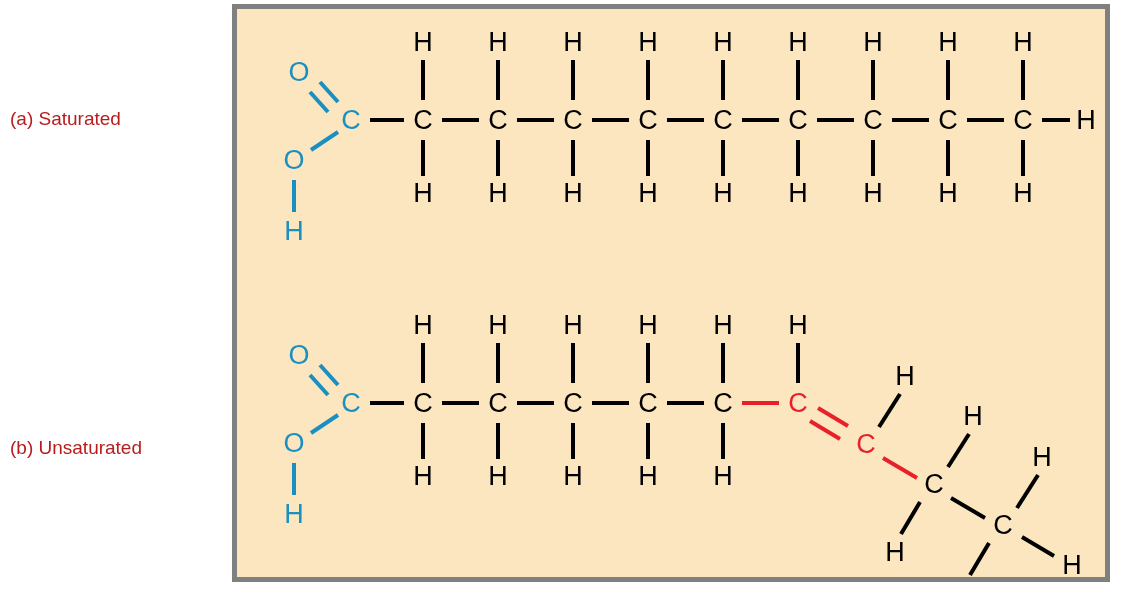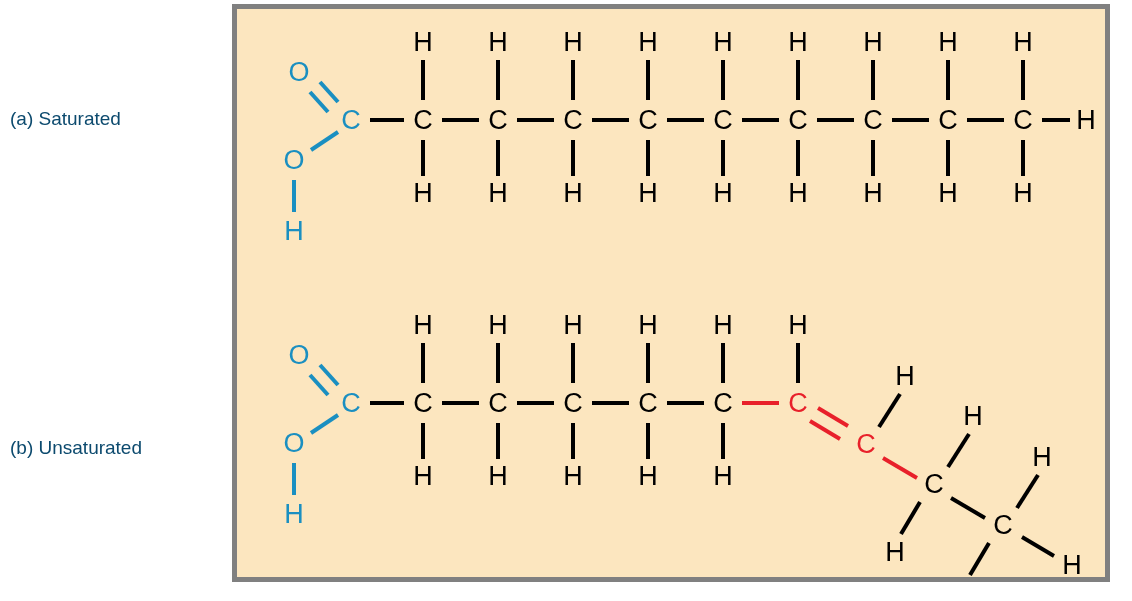--- a/index.html
+++ b/index.html
@@ -9,21 +9,21 @@
     font-family:"Liberation Sans", sans-serif;
     overflow:hidden;
   }
   #figure{
     position:relative;
     width:1132px;height:601px;
   }
   .row-label{
     position:absolute;
     font-size:19px;
-    color:#0c4a6e;
+    color:#b91c1c;
     white-space:nowrap;
     font-family:"Liberation Sans", sans-serif;
   }
   #label-saturated{ left:10px; top:119px; transform:translateY(-50%); }
   #label-unsaturated{ left:10px; top:448px; transform:translateY(-50%);text-align:right; }
   #panel{
     position:absolute;
     left:232px; top:4px;
     width:878px; height:578px;
     background:#fce6bf;

